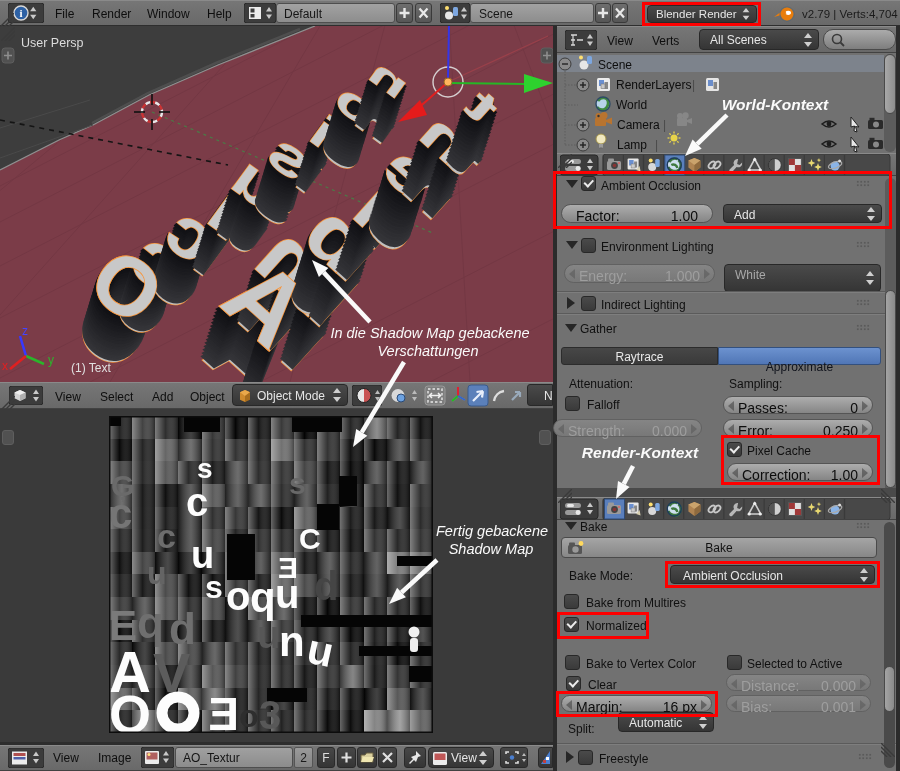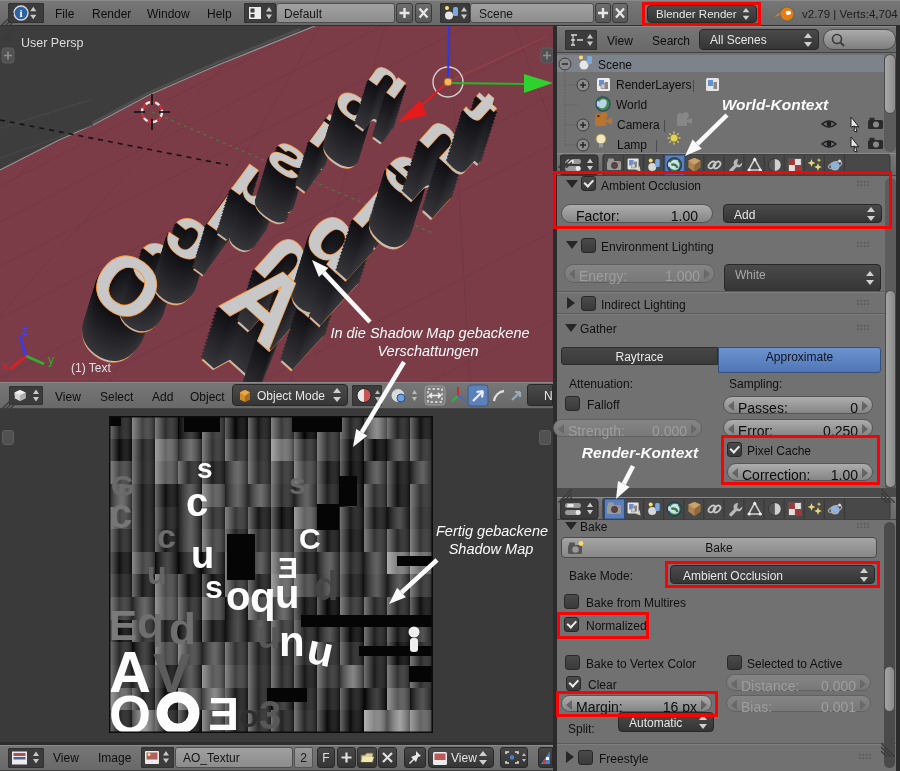--- a/index.html
+++ b/index.html
@@ -1541,21 +1541,21 @@
 <div class="abs" style="left:557px;top:26px;width:339px;height:127px;background:#717171"></div>
 <div class="bar" style="left:557px;top:26px;width:339px;height:27px"></div>
 <svg class="abs" style="left:565px;top:30px" width="32" height="20" viewBox="0 0 32 20">
 <rect width="32" height="20" rx="3" fill="#3c3c3c" stroke="#282828"></rect>
 <path d="M6 5h6M6 10h4M12 10h6M6 15h4" stroke="#d8d8d8" stroke-width="1.6"></path>
     <path d="M8 5v10" stroke="#d8d8d8" stroke-width="1.2"></path>
 <path d="M22 8.5 l3-4.5 3 4.5z" fill="#c9c9c9"></path>
     <path d="M22 11.5 l3 4.5 3-4.5z" fill="#c9c9c9"></path>
   </svg>
 <div class="mtxt" style="left:607px;top:35px">View</div>
-<div class="mtxt" style="left:652px;top:35px">Search</div>
+<div class="mtxt" style="left:652px;top:35px">Verts</div>
 <div class="ddown" style="left:699px;top:29px;width:120px;height:21px">
     <span class="tt" style="top:3px">All Scenes</span>
     <span class="ud"></span>
   </div>
 <div class="abs" style="left:823px;top:29px;width:73px;height:21px;background:linear-gradient(#ababab,#7e7e7e);border:1px solid #4a4a4a;border-radius:10px">
 <svg width="20" height="19" style="margin:1px 0 0 4px">
       <circle cx="9" cy="8" r="4.5" fill="none" stroke="#3a3a3a" stroke-width="1.6"></circle>
       <path d="M12.5 11.5l3.5 3.5" stroke="#3a3a3a" stroke-width="1.8"></path>
     </svg></div>
 <div class="abs" style="left:557px;top:55px;width:327px;height:17px;background:#7d838c"></div>
@@ -1786,21 +1786,21 @@
 <div class="sep" style="left:557px;top:291px;width:339px"></div>
 <div class="tri-r" style="left:567px;top:297px"></div>
 <div class="cb" style="left:581px;top:296px"></div>
 <div class="plab" style="left:601px;top:298px">Indirect Lighting</div>
 <div class="dots" style="left:856px;top:299px"></div>
 <div class="sep" style="left:557px;top:313px;width:339px"></div>
 <div class="tri-d" style="left:565px;top:324px"></div>
 <div class="plab" style="left:580px;top:322px">Gather</div>
 <div class="dots" style="left:856px;top:324px"></div>
 <div class="abs" style="left:561px;top:347px;width:157px;height:18px;background:linear-gradient(#474747,#3a3a3a);border:1px solid #2c2c2c;border-radius:3px 0 0 3px;color:#e8e8e8;font-size:12px;text-align:center;padding-top:2px">Raytrace</div>
-<div class="abs" style="left:718px;top:347px;width:163px;height:26px;background:linear-gradient(#6c92cf,#5076b6);border:1px solid #33507e;border-radius:0 3px 3px 0;color:#10131c;font-size:12px;text-align:center;padding-top:2px">Approximate</div>
+<div class="abs" style="left:718px;top:347px;width:163px;height:18px;background:linear-gradient(#6c92cf,#5076b6);border:1px solid #33507e;border-radius:0 3px 3px 0;color:#10131c;font-size:12px;text-align:center;padding-top:12px">Approximate</div>
 <div class="plab" style="left:569px;top:377px">Attenuation:</div>
 <div class="plab" style="left:729px;top:377px">Sampling:</div>
 <div class="cb" style="left:565px;top:396px"></div>
 <div class="plab" style="left:587px;top:398px">Falloff</div>
 <div class="slider dis" style="left:553px;top:419px;width:149px;height:18px">
     <span class="la"></span>
     <span class="ra"></span>
     <span class="lab">Strength:</span>
     <span class="val">0.000</span>
   </div>

